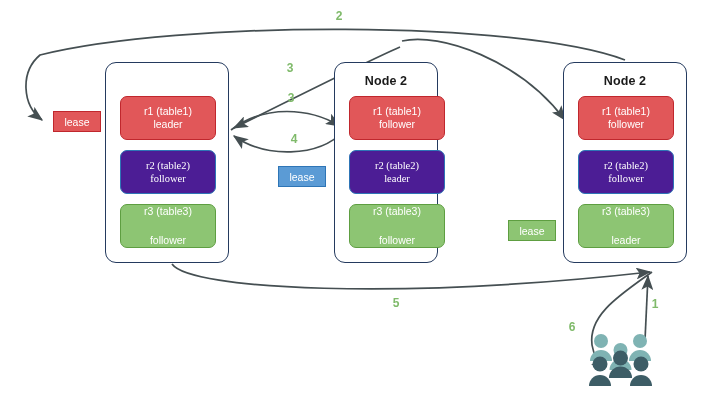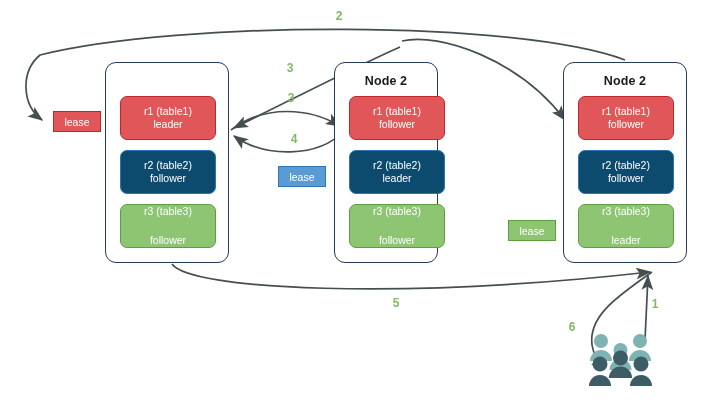--- a/index.html
+++ b/index.html
@@ -57,22 +57,23 @@
     color: #ffffff;
     line-height: 13.5px;
     text-align: center;
   }
   .replica .ln { display: block; }
   .rep-red {
     background: #e15759;
     border: 1.4px solid #c0272d;
   }
   .rep-blue {
-    background: #0c4a6e;
+    background: #4c1d95;
     border: 1.4px solid #2e75b6;
+    font-family: Liberation Serif, serif;
   }
   .rep-green {
     background: #8dc573;
     border: 1.4px solid #5e9e41;
     gap: 16px;
   }
   .lease {
     position: absolute;
     box-sizing: border-box;
     border-radius: 0;

